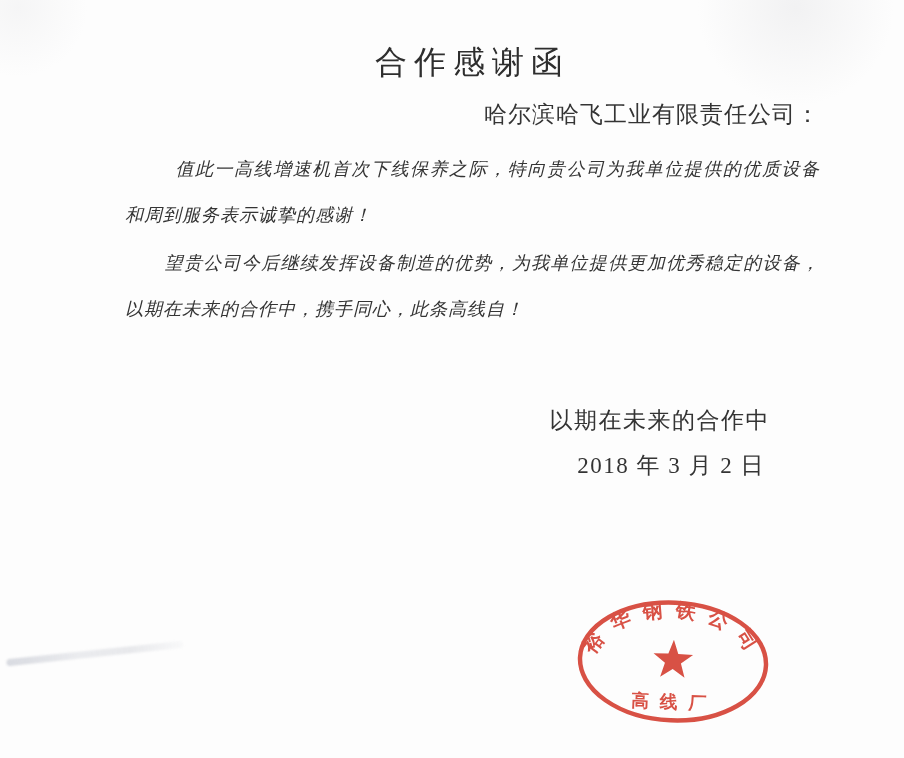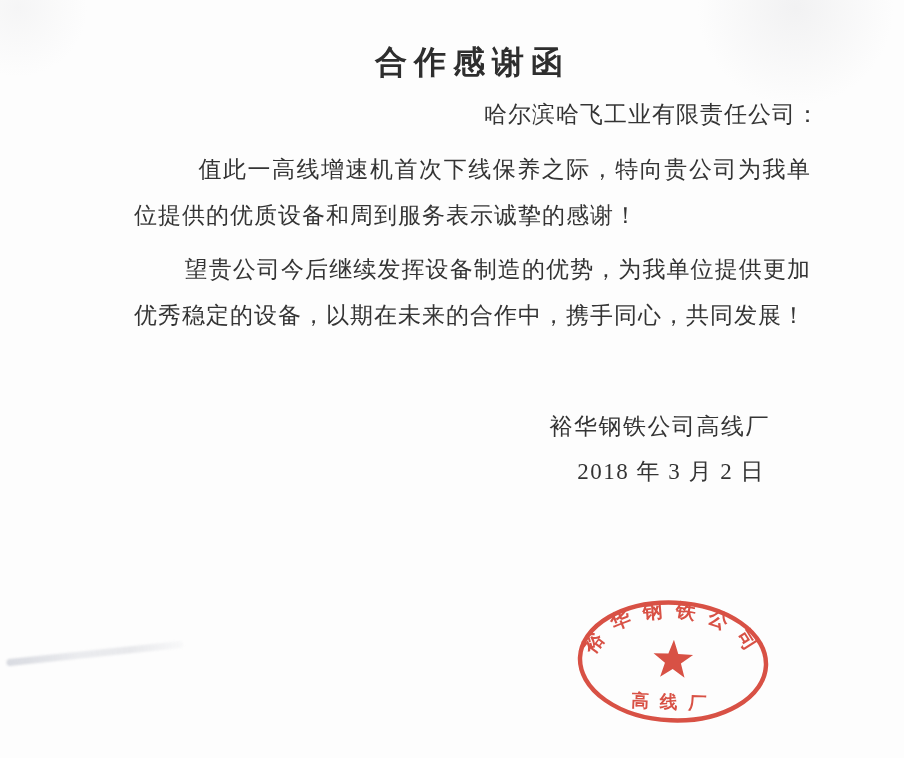--- a/index.html
+++ b/index.html
@@ -22,36 +22,36 @@
   .content {
     padding: 46px 84px 0 125px; 
   }
   .letter-title {
     text-align: center;
     font-size: 32px;
     line-height: 32px;
     letter-spacing: 7px;
     color: #2e2e2e;
     margin: 0 0 0 0;
-    font-weight: bold;
   }
   .salutation {
     margin-top: 14px;
     font-size: 23px;
     line-height: 45px;
     letter-spacing: 1px;
     text-align: right;
   }
   .para {
-    margin: 9px;
-    font-size: 23px;
+    margin: 0;
+    font-size: 18px;
     line-height: 45.5px;
     letter-spacing: 1px;
     text-align: justify;
     text-justify: inter-character;
+    font-style: italic;
   }
   .para-1 { margin-top: 10px; text-indent: 2.8em; }
   .para-2 { margin-top: 2px;  text-indent: 2.2em; }
   .para-3 { margin-top: 3px;  text-indent: 2.2em; }
   .sign-block {
     margin-top: 66px;
     text-align: right;
     font-size: 23px;
     line-height: 45px;
     letter-spacing: 1.5px;
@@ -89,24 +89,24 @@
 
   <div class="content">
 
     <div class="letter-title">合作感谢函</div>
 
     <div class="salutation">哈尔滨哈飞工业有限责任公司：</div>
 
     <p class="para para-1">值此一高线增速机首次下线保养之际，特向贵公司为我单位提供的优质设备和周到服务表示诚挚的感谢！</p>
 
 
-    <p class="para para-3">望贵公司今后继续发挥设备制造的优势，为我单位提供更加优秀稳定的设备，以期在未来的合作中，携手同心，共同发展！</p>
+    <p class="para para-3">望贵公司今后继续发挥设备制造的优势，为我单位提供更加优秀稳定的设备，以期在未来的合作中，携手同心，此条高线自！</p>
 
     <div class="sign-block">
-      <div class="sign-company">裕华钢铁公司高线厂</div>
+      <div class="sign-company">以期在未来的合作中</div>
       <div class="sign-date">2018 年 3 月 2 日</div>
     </div>
 
   </div>
 
   <div class="company-seal">
     <svg width="198" height="129" viewBox="0 0 200 130" xmlns="http://www.w3.org/2000/svg">
       <ellipse cx="100" cy="65" rx="94" ry="59.5" fill="none" stroke-width="4.5" stroke="#d5392b"></ellipse>
       <path id="seal-arc" d="M 23.2,74 A 78,46 0 1 1 176.8,74" fill="none"></path>
       <text font-size="20" font-weight="bold" letter-spacing="12" font-family="Liberation Serif, DejaVu Serif, serif" fill="#d5392b">

